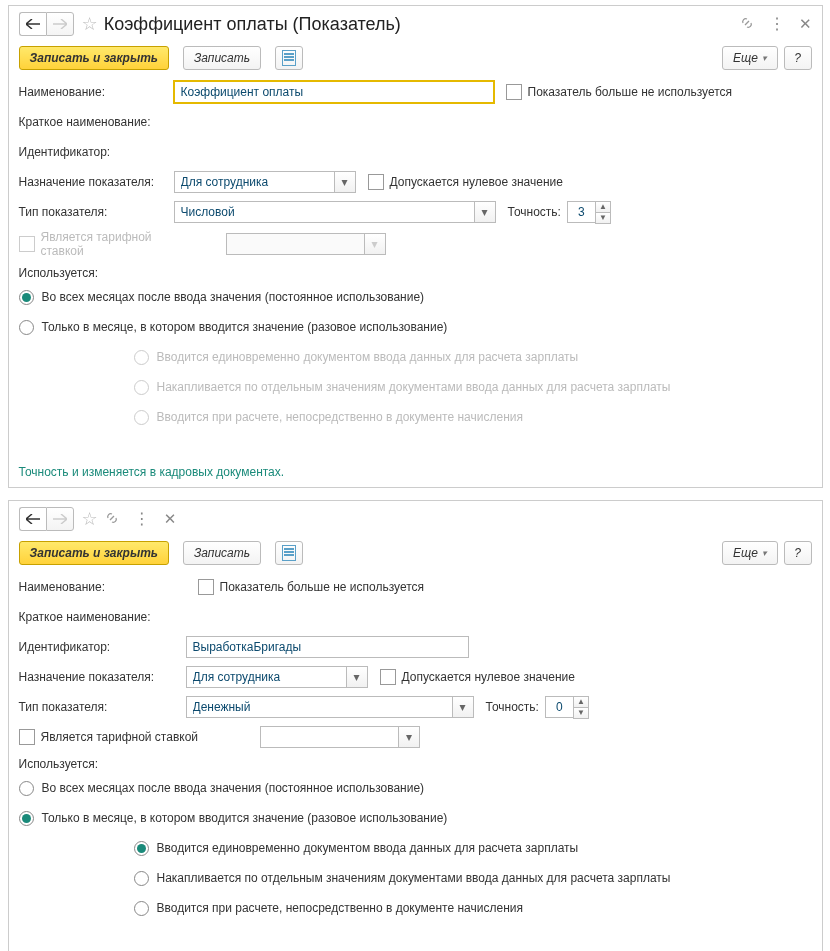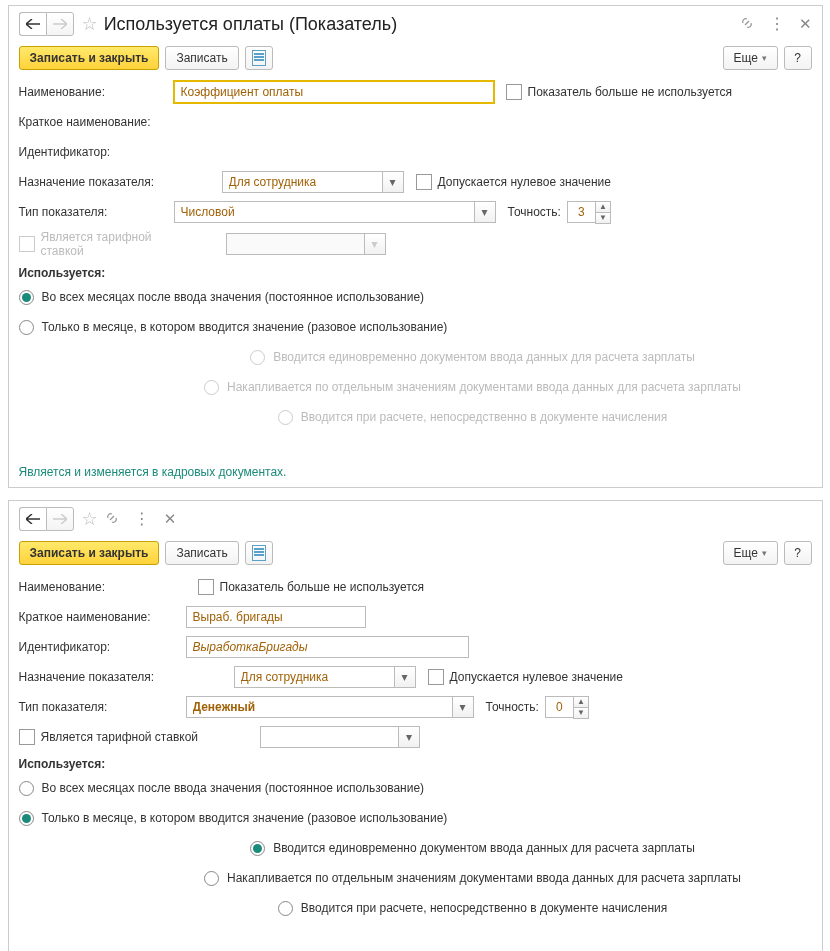--- a/index.html
+++ b/index.html
@@ -8,81 +8,81 @@
   .nav-btn { border:1px solid #bbb; background:#fff; width:26px; height:22px; display:flex; align-items:center; justify-content:center; cursor:pointer; }
   .nav-btn.disabled { color:#bbb; background:linear-gradient(#fff,#f4f4f4); }
   .nav-back { border-radius:3px 0 0 3px; border-right:none; }
   .nav-fwd  { border-radius:0 3px 3px 0; }
   .star { margin:0 6px 0 8px; color:#bbb; font-size:18px; }
   .title { font-size:18px; color:#222; flex:1; }
   .title-icons { display:flex; align-items:center; gap:14px; color:#888; }
   .title-icons span, .title-icons .close { cursor:pointer; }
   .close { font-size:15px; }
 
-  .toolbar { display:flex; align-items:center; padding:6px 10px 10px; gap:6px; }
+  .toolbar { display:flex; align-items:center; padding:6px 10px 10px; gap:14px;font-style:italic; }
   .btn { border:1px solid #bbb; background:linear-gradient(#fff,#f3f3f3); border-radius:3px; padding:3px 10px; cursor:pointer; height:24px; box-sizing:border-box; display:flex; align-items:center; }
   .btn-primary { background:linear-gradient(#ffe96b,#ffd23a); border-color:#c7a100; font-weight:bold; }
   .btn-icon { width:28px; justify-content:center; padding:0; }
   .toolbar .right { margin-left:auto; display:flex; gap:6px; }
   .more-arrow { color:#777; font-size:9px; margin-left:4px; }
   .doc-icon { width:12px; height:14px; border:1px solid #5aa0c8; position:relative; }
   .doc-icon::before { content:""; position:absolute; left:1px; right:1px; top:2px; height:2px; background:#5aa0c8; box-shadow:0 3px #5aa0c8, 0 6px #5aa0c8; }
 
   .form { padding:0 10px 10px; }
   .row { display:flex; align-items:center; margin-bottom:6px; min-height:24px; }
   .lbl { width:155px; color:#333; }
   .lbl2 { width:167px; color:#333; }
-  .input { border:1px solid #bbb; height:22px; padding:0 6px; box-sizing:border-box; font:inherit; color:#a16207; }
+  .input { border:1px solid #bbb; height:22px; padding:0 6px; box-sizing:border-box; font:inherit; color:#0c4a6e; }
   .input.highlight { border:1px solid #e5b900; box-shadow:0 0 0 1px #e5b900; }
   .w320 { width:320px; }
   .w180 { width:180px; }
-  .w240 { width:283px;font-style:italic; }
-  .w160 { width:160px;margin-left:48px; }
+  .w240 { width:283px; }
+  .w160 { width:160px; }
   .w138 { width:138px; }
   .select { display:flex; }
   .select .input { border-right:none; }
   .dd { border:1px solid #bbb; width:20px; display:flex; align-items:center; justify-content:center; color:#666; background:linear-gradient(#fff,#f1f1f1); }
   .dd.disabled { color:#ccc; }
   .chk { width:14px; height:14px; border:1px solid #999; background:#fff; margin-right:6px; display:inline-block; flex-shrink:0; }
   .chk.disabled { border-color:#ccc; }
   .after-field { margin-left:12px;text-align:right; }
   .spin { display:flex; align-items:center; }
   .spin .input { width:28px; text-align:center; border-right:none; }
   .spin .spins { display:flex; flex-direction:column; border:1px solid #bbb; }
   .spin .s { width:14px; height:10px; font-size:8px; line-height:10px; text-align:center; color:#666; background:linear-gradient(#fff,#f1f1f1); }
   .spin .s + .s { border-top:1px solid #bbb; }
 
   .radio { width:13px; height:13px; border:1px solid #888; border-radius:50%; margin-right:8px; display:inline-block; position:relative; flex-shrink:0; }
   .radio.checked::after { content:""; position:absolute; inset:2px; border-radius:50%; background:#333; }
   .radio.checked.green::after { background:#1a8a7a; }
   .radio.disabled { border-color:#ccc; }
-  .sub { padding-left:115px;justify-content:center; }
+  .sub { padding-left:115px; }
   .disabled-text { color:#bbb; }
-  .section-hdr { margin:8px 0 5px;font-weight:bold; }
+  .section-hdr { margin:8px 0 5px; }
   .footer { color:#1a8a7a; padding:20px 10px 8px; border-top:none; }
   .input.disabled { background:#fafafa; color:#bbb; }
 </style>
 </head>
 <body>
 
 <div class="window">
 
   <div class="titlebar">
     <div class="nav-btn nav-back">
       <svg width="14" height="10">
           <path d="M6 0 L0 5 L6 10 M0 5 H14" stroke="#333" fill="none" stroke-width="1.5"></path>
         </svg>
     </div>
     <div class="nav-btn nav-fwd disabled">
       <svg width="14" height="10">
           <path d="M8 0 L14 5 L8 10 M14 5 H0" stroke="#ccc" fill="none" stroke-width="1.5"></path>
         </svg>
     </div>
     <span class="star">☆</span>
-    <span class="title">Используется оплаты (Показатель)</span>
+    <span class="title">Коэффициент оплаты (Показатель)</span>
     <div class="title-icons">
       <span>
         <svg width="16" height="16">
             <path d="M6 10 L10 6 M4 8 a3 3 0 0 1 4-4 M8 12 a3 3 0 0 0 4-4" stroke="#999" fill="none" stroke-width="1.3"></path>
           </svg>
       </span>
       <span style="font-size:16px;line-height:14px;">⋮</span>
       <span class="close">✕</span>
     </div>
   </div>
@@ -178,21 +178,21 @@
     <div class="row sub">
         <span class="radio disabled"></span>
         <span class="disabled-text">Накапливается по отдельным значениям документами ввода данных для расчета зарплаты</span>
       </div>
     <div class="row sub">
         <span class="radio disabled"></span>
         <span class="disabled-text">Вводится при расчете, непосредственно в документе начисления</span>
       </div>
   </div>
 
-  <div class="footer">Является и изменяется в кадровых документах.</div>
+  <div class="footer">Точность и изменяется в кадровых документах.</div>
 </div>
 
 <div class="window">
 
   <div class="titlebar">
     <div class="nav-btn nav-back">
       <svg width="14" height="10">
           <path d="M6 0 L0 5 L6 10 M0 5 H14" stroke="#333" fill="none" stroke-width="1.5"></path>
         </svg>
     </div>
@@ -237,42 +237,41 @@
   <div class="form">
 
     <div class="row">
       <span class="lbl2">Наименование:</span>
       <span class="chk after-field"></span>
       <span>Показатель больше не используется</span>
     </div>
 
     <div class="row">
       <span class="lbl2">Краткое наименование:</span>
-      <input class="input w180" value="Выраб. бригады" style="">
     </div>
 
     <div class="row">
       <span class="lbl2">Идентификатор:</span>
       <input class="input w240" value="ВыработкаБригады" style="">
     </div>
 
     <div class="row">
       <span class="lbl2">Назначение показателя:</span>
       <div class="select">
         <input class="input w160" value="Для сотрудника" style="">
         <div class="dd">▾</div>
       </div>
       <span class="chk after-field"></span>
       <span>Допускается нулевое значение</span>
     </div>
 
     <div class="row">
       <span class="lbl2">Тип показателя:</span>
       <div class="select">
-        <input class="input" style="width: 266px; font-weight: bold;" value="Денежный">
+        <input class="input" style="width: 266px;" value="Денежный">
         <div class="dd">▾</div>
       </div>
       <span class="after-field">Точность:</span>
       <div class="spin" style="margin-left:6px">
         <input class="input" value="0" style="">
         <div class="spins">
             <div class="s">▲</div>
             <div class="s">▼</div>
           </div>
       </div>

